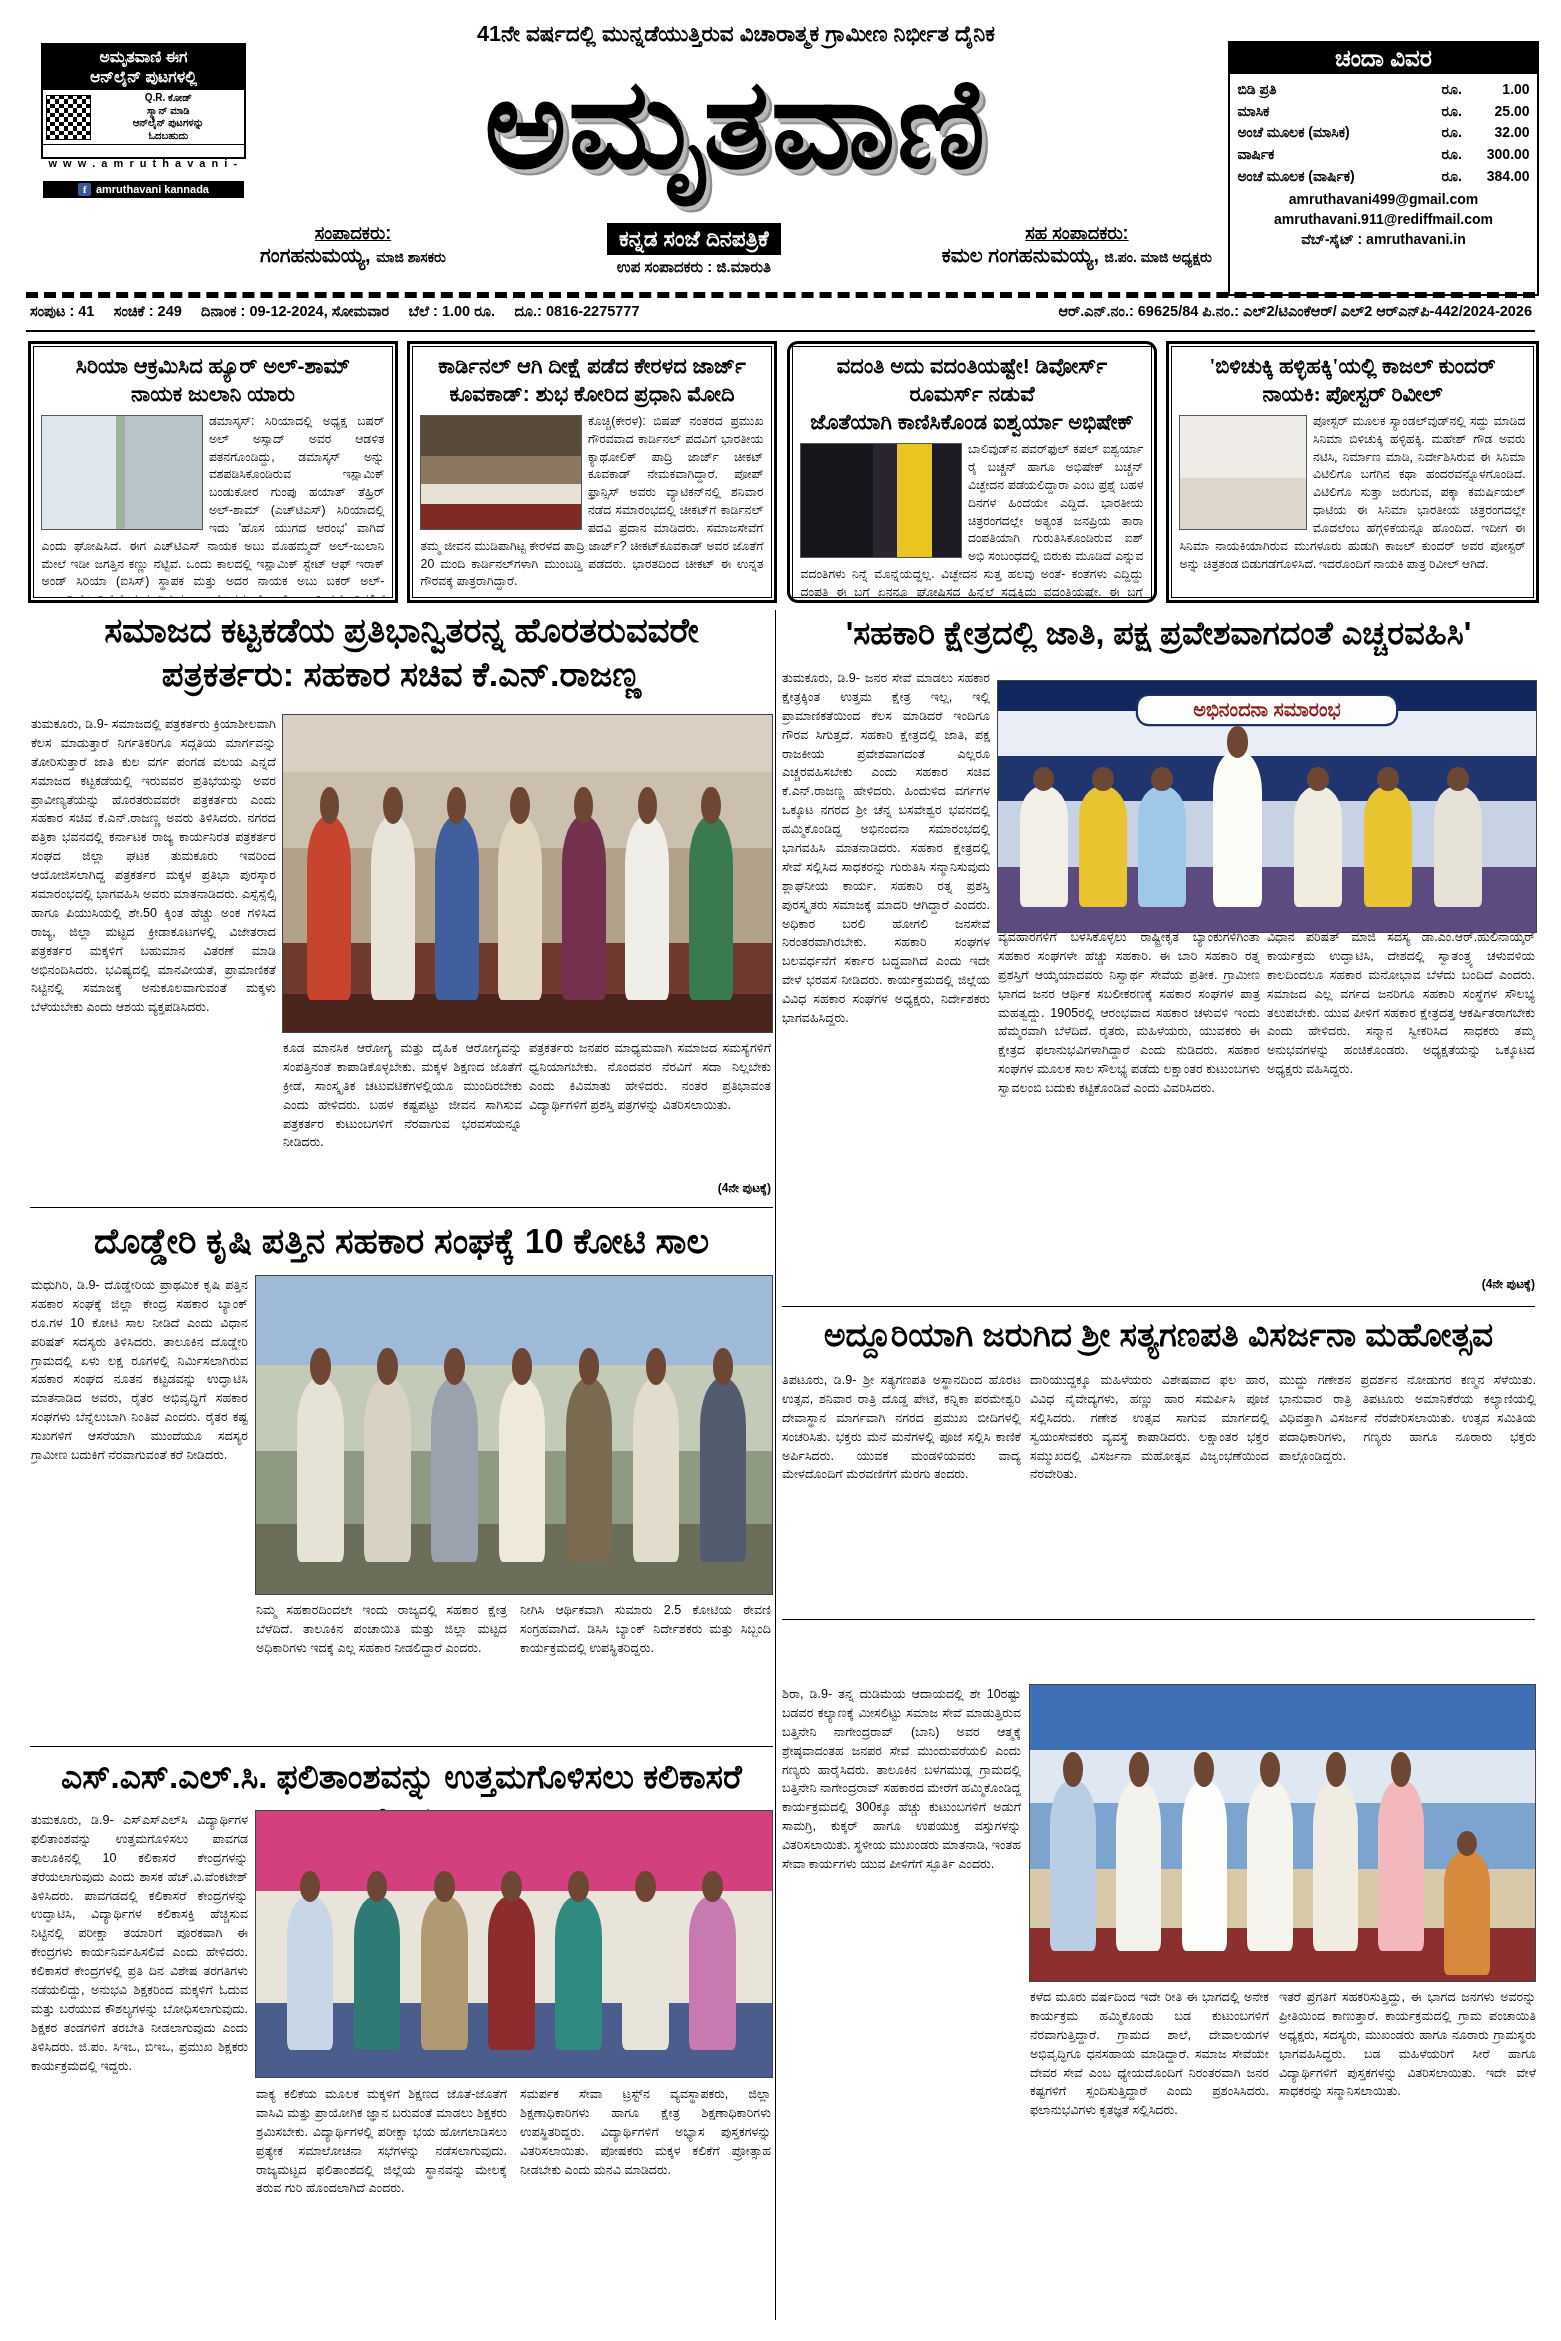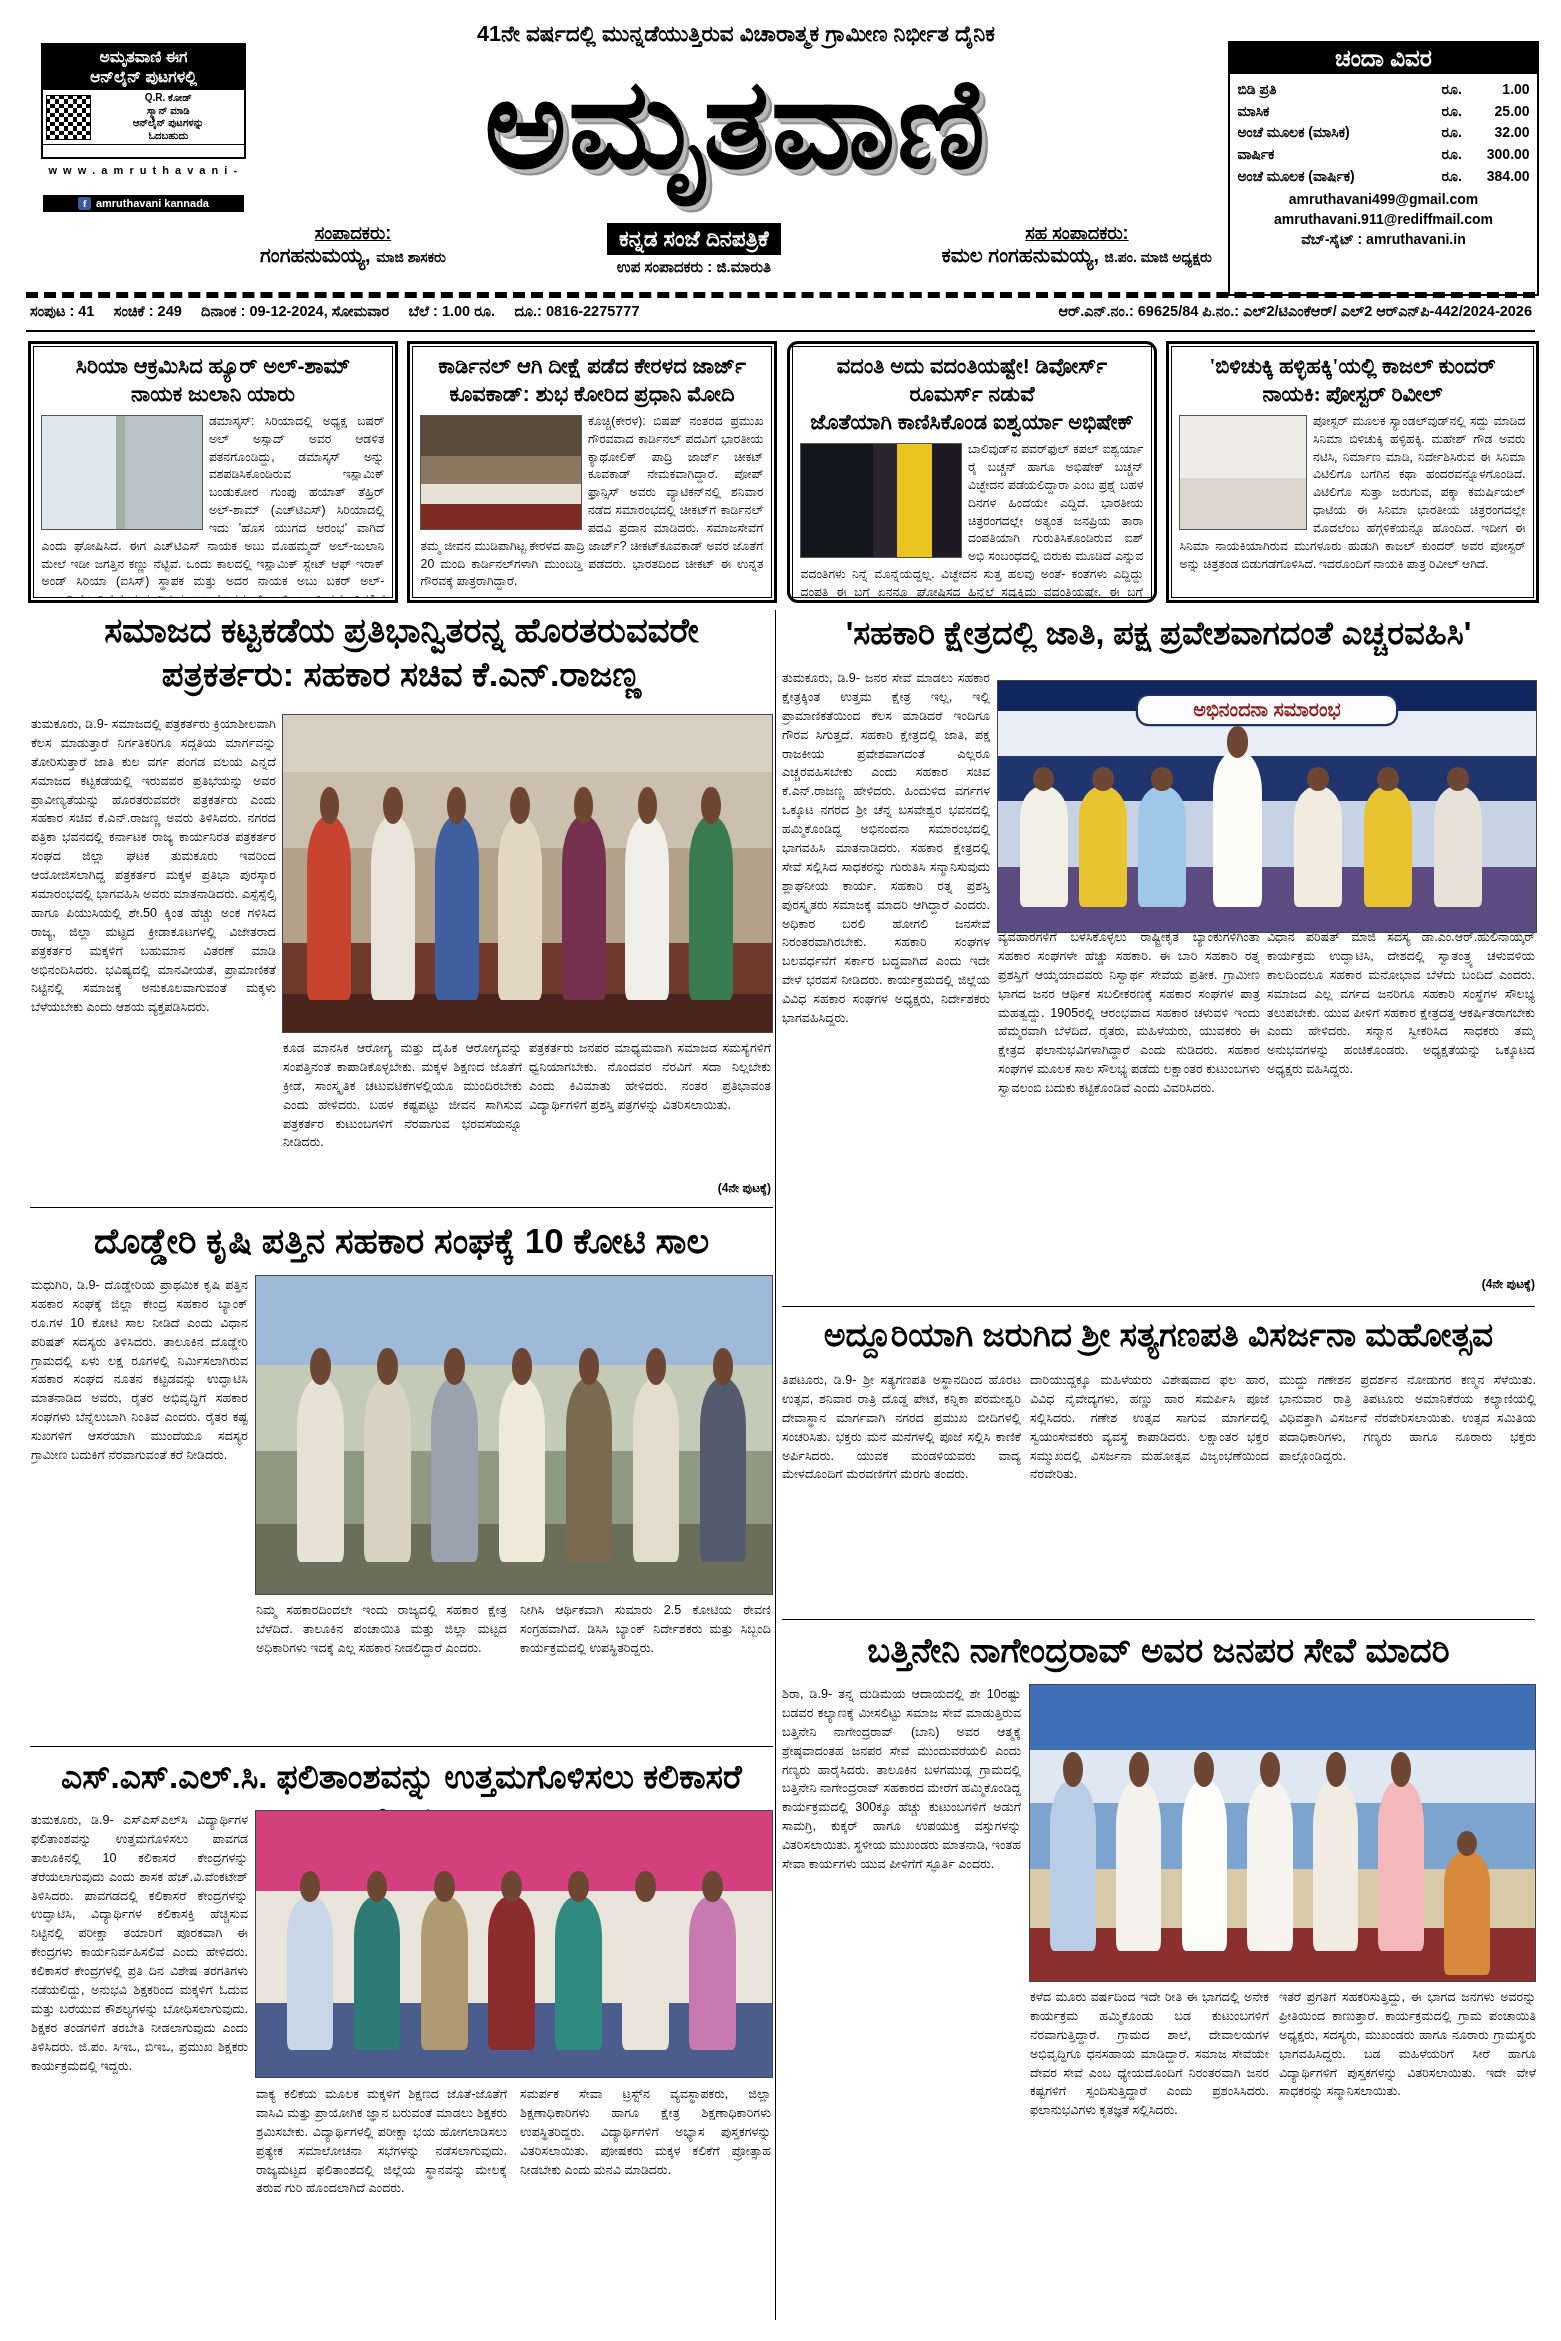--- a/index.html
+++ b/index.html
@@ -10,21 +10,21 @@
   .online-box{left:41px;top:43px;width:201px;height:112px;border:2.2px solid #000;}
   .online-box .strip{background:#000;color:#fff;text-align:center;font-weight:bold;
       font-size:15.6px;line-height:1.3;padding:2.2px 1.5px;}
   .online-mid{display:flex;align-items:center;gap:4.5px;padding:2.2px 3px;}
   .qr{width:45px;height:45px;flex:0 0 auto;
       background:
         repeating-linear-gradient(90deg,#000 0 4.5px,#fff 4.5px 9px),
         repeating-linear-gradient(0deg,#000 0 4.5px,#fff 4.5px 9px);
       background-blend-mode:difference;outline:1.5px solid #000;outline-offset:-1.5px;}
   .qr-text{font-size:10px;font-weight:bold;line-height:1.25;text-align:center;flex:1;}
-  .www-line{font-weight:bold;font-size:11px;text-align:center;letter-spacing:1.5px;border-top:1.5px solid #000;padding:19px 0;}
+  .www-line{font-weight:bold;font-size:11px;text-align:center;letter-spacing:1.5px;border-top:1.5px solid #000;padding:12px 0;}
   .fb-strip{background:#000;color:#fff;display:flex;align-items:center;gap:4.5px;justify-content:center;
       font-size:11px;font-weight:bold;padding:1.5px 0;}
   .fb-badge{display:inline-block;width:13.4px;height:13.4px;background:#3b5998;color:#fff;border-radius:2.2px;
       text-align:center;font-weight:bold;font-size:10.4px;line-height:13.4px;font-family:"Liberation Serif",serif;}
   .tagline{left:260px;top:21px;width:952px;text-align:center;font-weight:bold;font-size:21.6px;}
   .masthead{left:245px;top:46px;width:981px;text-align:center;font-weight:bold;font-size:125px;line-height:1.25;
       letter-spacing:1.5px;text-shadow:3.7px 3.7px 0 #b9b9b9,6px 6px 0 #8d8d8d;white-space:nowrap;}
   .editors{left:260px;top:223px;width:952px;display:flex;justify-content:space-between;align-items:flex-start;}
   .ed-col{text-align:center;}
   .ed-label{font-weight:bold;font-size:18px;text-decoration:underline;}
@@ -288,21 +288,20 @@
   </div>
   <div class="abs col" style="left:998px;top:928px;width:262px;height:372px;">ವ್ಯವಹಾರಗಳಿಗೆ ಬಳಸಿಕೊಳ್ಳಲು ರಾಷ್ಟ್ರೀಕೃತ ಬ್ಯಾಂಕುಗಳಿಗಿಂತಾ ಸಹಕಾರ ಸಂಘಗಳೇ ಹೆಚ್ಚು ಸಹಕಾರಿ. ಈ ಬಾರಿ ಸಹಕಾರಿ ರತ್ನ ಪ್ರಶಸ್ತಿಗೆ ಆಯ್ಕೆಯಾದವರು ನಿಸ್ವಾರ್ಥ ಸೇವೆಯ ಪ್ರತೀಕ. ಗ್ರಾಮೀಣ ಭಾಗದ ಜನರ ಆರ್ಥಿಕ ಸಬಲೀಕರಣಕ್ಕೆ ಸಹಕಾರ ಸಂಘಗಳ ಪಾತ್ರ ಮಹತ್ವದ್ದು. 1905ರಲ್ಲಿ ಆರಂಭವಾದ ಸಹಕಾರ ಚಳುವಳಿ ಇಂದು ಹೆಮ್ಮರವಾಗಿ ಬೆಳೆದಿದೆ. ರೈತರು, ಮಹಿಳೆಯರು, ಯುವಕರು ಈ ಕ್ಷೇತ್ರದ ಫಲಾನುಭವಿಗಳಾಗಿದ್ದಾರೆ ಎಂದು ನುಡಿದರು. ಸಹಕಾರ ಸಂಘಗಳ ಮೂಲಕ ಸಾಲ ಸೌಲಭ್ಯ ಪಡೆದು ಲಕ್ಷಾಂತರ ಕುಟುಂಬಗಳು ಸ್ವಾವಲಂಬಿ ಬದುಕು ಕಟ್ಟಿಕೊಂಡಿವೆ ಎಂದು ವಿವರಿಸಿದರು.</div>
   <div class="abs col" style="left:1267px;top:928px;width:268px;height:349px;">ವಿಧಾನ ಪರಿಷತ್ ಮಾಜಿ ಸದಸ್ಯ ಡಾ.ಎಂ.ಆರ್.ಹುಲಿನಾಯ್ಕರ್ ಕಾರ್ಯಕ್ರಮ ಉದ್ಘಾಟಿಸಿ, ದೇಶದಲ್ಲಿ ಸ್ವಾತಂತ್ರ್ಯ ಚಳುವಳಿಯ ಕಾಲದಿಂದಲೂ ಸಹಕಾರ ಮನೋಭಾವ ಬೆಳೆದು ಬಂದಿದೆ ಎಂದರು. ಸಮಾಜದ ಎಲ್ಲ ವರ್ಗದ ಜನರಿಗೂ ಸಹಕಾರಿ ಸಂಸ್ಥೆಗಳ ಸೌಲಭ್ಯ ತಲುಪಬೇಕು. ಯುವ ಪೀಳಿಗೆ ಸಹಕಾರ ಕ್ಷೇತ್ರದತ್ತ ಆಕರ್ಷಿತರಾಗಬೇಕು ಎಂದು ಹೇಳಿದರು. ಸನ್ಮಾನ ಸ್ವೀಕರಿಸಿದ ಸಾಧಕರು ತಮ್ಮ ಅನುಭವಗಳನ್ನು ಹಂಚಿಕೊಂಡರು. ಅಧ್ಯಕ್ಷತೆಯನ್ನು ಒಕ್ಕೂಟದ ಅಧ್ಯಕ್ಷರು ವಹಿಸಿದ್ದರು.</div>
   <div class="abs contmark" style="left:1267px;top:1277px;width:268px;">(4ನೇ ಪುಟಕ್ಕೆ)</div>
 
   <div class="abs headline" style="left:782px;top:1314px;width:753px;font-size:33px;">ಅದ್ದೂರಿಯಾಗಿ ಜರುಗಿದ ಶ್ರೀ ಸತ್ಯಗಣಪತಿ ವಿಸರ್ಜನಾ ಮಹೋತ್ಸವ</div>
   <div class="abs col" style="left:782px;top:1371px;width:239px;height:241px;">ತಿಪಟೂರು, ಡಿ.9- ಶ್ರೀ ಸತ್ಯಗಣಪತಿ ಅಸ್ಥಾನದಿಂದ ಹೊರಟ ಉತ್ಸವ, ಶನಿವಾರ ರಾತ್ರಿ ದೊಡ್ಡ ಪೇಟೆ, ಕನ್ನಿಕಾ ಪರಮೇಶ್ವರಿ ದೇವಾಸ್ಥಾನ ಮಾರ್ಗವಾಗಿ ನಗರದ ಪ್ರಮುಖ ಬೀದಿಗಳಲ್ಲಿ ಸಂಚರಿಸಿತು. ಭಕ್ತರು ಮನೆ ಮನೆಗಳಲ್ಲಿ ಪೂಜೆ ಸಲ್ಲಿಸಿ ಕಾಣಿಕೆ ಅರ್ಪಿಸಿದರು. ಯುವಕ ಮಂಡಳಿಯವರು ವಾದ್ಯ ಮೇಳದೊಂದಿಗೆ ಮೆರವಣಿಗೆಗೆ ಮೆರಗು ತಂದರು.</div>
   <div class="abs col" style="left:1030px;top:1371px;width:239px;height:241px;">ದಾರಿಯುದ್ದಕ್ಕೂ ಮಹಿಳೆಯರು ವಿಶೇಷವಾದ ಫಲ ಹಾರ, ವಿವಿಧ ನೈವೇದ್ಯಗಳು, ಹಣ್ಣು ಹಾರ ಸಮರ್ಪಿಸಿ ಪೂಜೆ ಸಲ್ಲಿಸಿದರು. ಗಣೇಶ ಉತ್ಸವ ಸಾಗುವ ಮಾರ್ಗದಲ್ಲಿ ಸ್ವಯಂಸೇವಕರು ವ್ಯವಸ್ಥೆ ಕಾಪಾಡಿದರು. ಲಕ್ಷಾಂತರ ಭಕ್ತರ ಸಮ್ಮುಖದಲ್ಲಿ ವಿಸರ್ಜನಾ ಮಹೋತ್ಸವ ವಿಜೃಂಭಣೆಯಿಂದ ನೆರವೇರಿತು.</div>
   <div class="abs col" style="left:1279px;top:1371px;width:257px;height:241px;">ಮುದ್ದು ಗಣೇಶನ ಪ್ರದರ್ಶನ ನೋಡುಗರ ಕಣ್ಮನ ಸೆಳೆಯಿತು. ಭಾನುವಾರ ರಾತ್ರಿ ತಿಪಟೂರು ಅಮಾನಿಕೆರೆಯ ಕಲ್ಯಾಣಿಯಲ್ಲಿ ವಿಧಿವತ್ತಾಗಿ ವಿಸರ್ಜನೆ ನೆರವೇರಿಸಲಾಯಿತು. ಉತ್ಸವ ಸಮಿತಿಯ ಪದಾಧಿಕಾರಿಗಳು, ಗಣ್ಯರು ಹಾಗೂ ನೂರಾರು ಭಕ್ತರು ಪಾಲ್ಗೊಂಡಿದ್ದರು.</div>
 
-  <div class="abs headline" style="left:782px;top:1628px;width:753px;font-size:34px;">ಬತ್ತಿನೇನಿ ನಾಗೇಂದ್ರರಾವ್ ಅವರ ಜನಪರ ಸೇವೆ ಮಾದರಿ</div>
   <div class="abs col" style="left:782px;top:1685px;width:239px;height:632px;">ಶಿರಾ, ಡಿ.9- ತನ್ನ ದುಡಿಮೆಯ ಆದಾಯದಲ್ಲಿ ಶೇ 10ರಷ್ಟು ಬಡವರ ಕಲ್ಯಾಣಕ್ಕೆ ಮೀಸಲಿಟ್ಟು ಸಮಾಜ ಸೇವೆ ಮಾಡುತ್ತಿರುವ ಬತ್ತಿನೇನಿ ನಾಗೇಂದ್ರರಾವ್ (ಬಾನಿ) ಅವರ ಆತ್ಮಕ್ಕೆ ಶ್ರೇಷ್ಠವಾದಂತಹ ಜನಪರ ಸೇವೆ ಮುಂದುವರೆಯಲಿ ಎಂದು ಗಣ್ಯರು ಹಾರೈಸಿದರು. ತಾಲೂಕಿನ ಬಳಗಮುಡ್ಲ ಗ್ರಾಮದಲ್ಲಿ ಬತ್ತಿನೇನಿ ನಾಗೇಂದ್ರರಾವ್ ಸಹಕಾರದ ಮೇರೆಗೆ ಹಮ್ಮಿಕೊಂಡಿದ್ದ ಕಾರ್ಯಕ್ರಮದಲ್ಲಿ 300ಕ್ಕೂ ಹೆಚ್ಚು ಕುಟುಂಬಗಳಿಗೆ ಅಡುಗೆ ಸಾಮಗ್ರಿ, ಕುಕ್ಕರ್ ಹಾಗೂ ಉಪಯುಕ್ತ ವಸ್ತುಗಳನ್ನು ವಿತರಿಸಲಾಯಿತು. ಸ್ಥಳೀಯ ಮುಖಂಡರು ಮಾತನಾಡಿ, ಇಂತಹ ಸೇವಾ ಕಾರ್ಯಗಳು ಯುವ ಪೀಳಿಗೆಗೆ ಸ್ಫೂರ್ತಿ ಎಂದರು.</div>
   <div class="abs photo ph-boxes" style="left:1030px;top:1685px;width:505px;height:296px;">
     <span class="person" style="left:4%;background:#b9cde4;"></span>
     <span class="person" style="left:17%;background:#f4f2ec;"></span>
     <span class="person" style="left:30%;background:#fdfdfb;"></span>
     <span class="person" style="left:43%;background:#f6f4ee;"></span>
     <span class="person" style="left:56%;background:#f0ece2;"></span>
     <span class="person" style="left:69%;background:#f2b8bc;"></span>
     <span class="person" style="left:82%;bottom:2%;height:42%;background:#d88a3c;"></span>
   </div>

